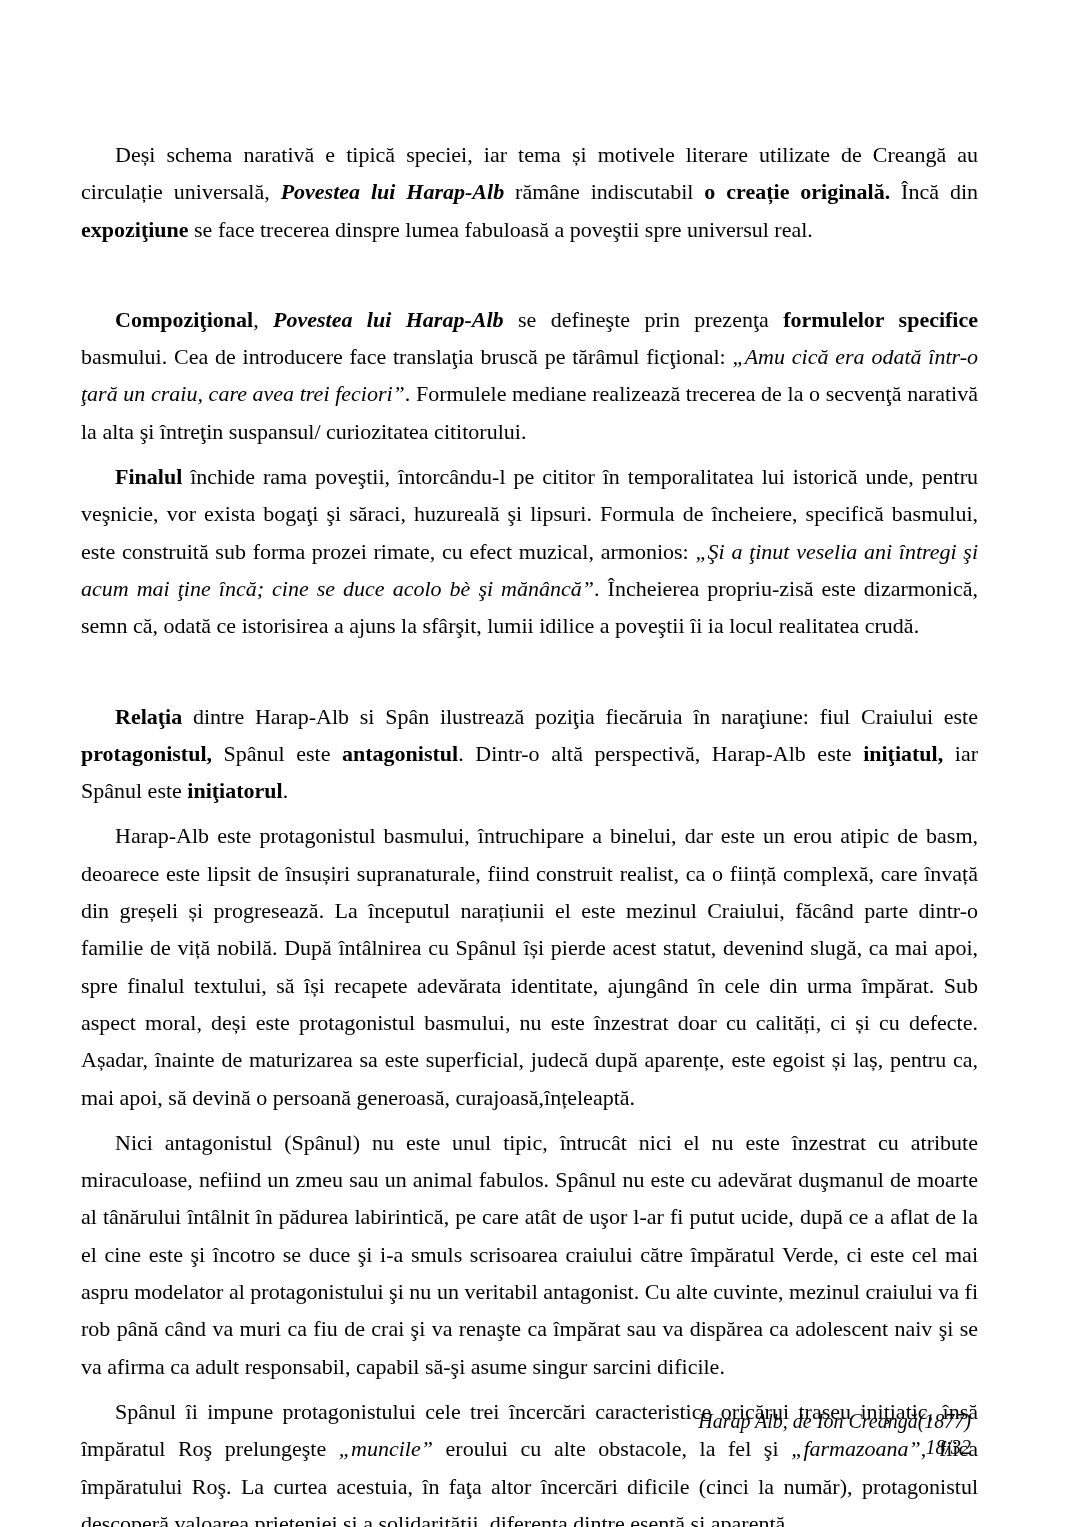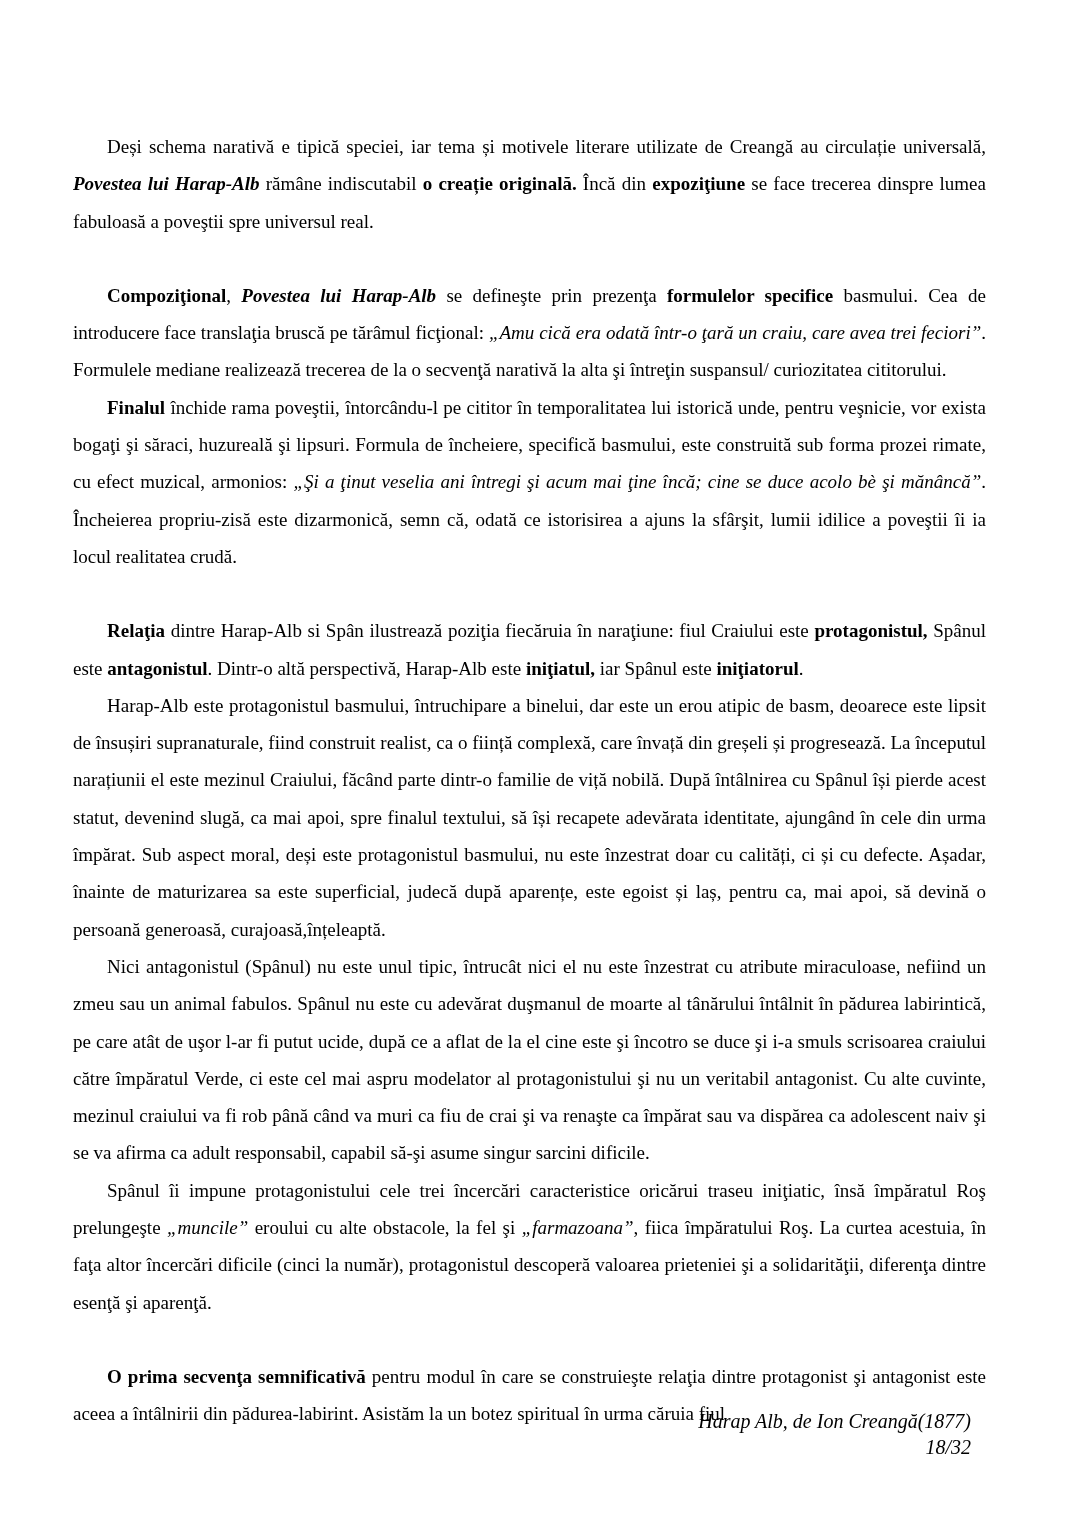--- a/index.html
+++ b/index.html
@@ -20,22 +20,22 @@
     box-sizing: border-box;
     overflow: hidden;
   }
   .content {
     position: absolute;
     left: 73px;
     top: 128px;
     width: 913px;
   }
   p.para {
-    margin: 0;
-    font-size: 19px;
+    margin: 8px;
+    font-size: 22px;
     line-height: 37.3px;
     text-align: justify;
     text-justify: inter-word;
     -webkit-hyphens: none;
     hyphens: none;
     text-indent: 34px;
   }
   .blockgap {
     height: 37px;
   }

